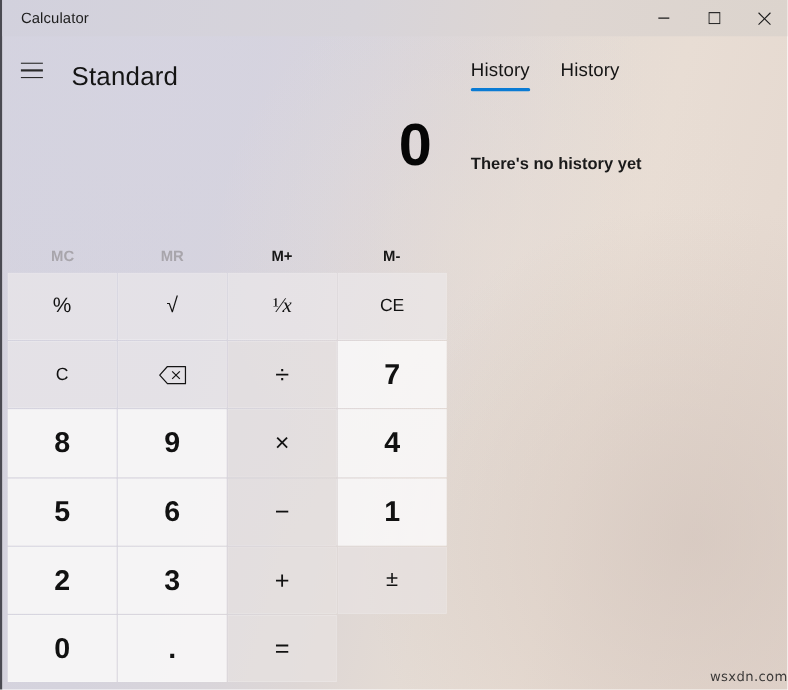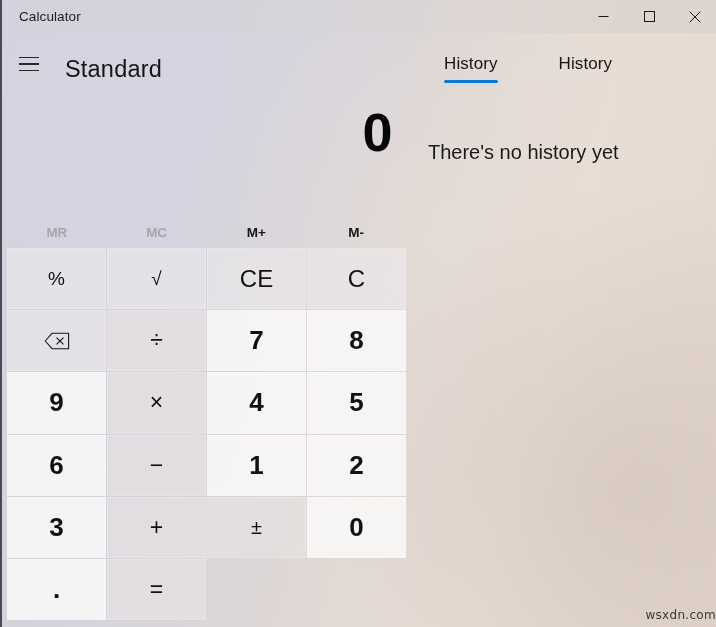--- a/index.html
+++ b/index.html
@@ -105,22 +105,21 @@
     top: 23px;
     font-size: 23.5px;
     color: #141414;
     letter-spacing: 0.2px;
   }
   .tabs {
     position: absolute;
     left: 426px;
     top: 21px;
     display: flex;
-    gap: 61px;
-    margin-left: 16px;
+    gap: 28px;
   }
   .tab {
     position: relative;
     font-size: 17px;
     color: #151515;
     padding-bottom: 9px;
     cursor: default;
     letter-spacing: 0.1px;
   }
   .tab .tab-underline {
@@ -159,22 +158,22 @@
     left: 404px;
     top: 93px;
     width: 312px;
     height: 534px;
     z-index: 2;
   }
   .history-empty {
     position: absolute;
     left: 22px;
     top: 48px;
-    font-size: 20px;
-    font-weight: normal;
+    font-size: 15px;
+    font-weight: bold;
     color: #1a1a1a;
   }
 
   
   .memrow {
     position: absolute;
     left: 5px;
     top: 218px;
     width: 399px;
     height: 28px;
@@ -237,21 +236,21 @@
     font-style: italic;
     font-family: "Liberation Serif", serif;
     font-size: 20px;
   }
   .key .sup sup { font-size: 12px; font-style: normal; }
   .key .frac {
     font-family: "Liberation Serif", serif;
     font-size: 19px;
   }
   .key .frac i { font-style: italic; }
-  .key.small-text { font-size: 24px; }
+  .key.small-text { font-size: 16px; }
   .key svg { display: block; }
 
   
   .watermark {
     position: absolute;
     right: 0;
     bottom: 5px;
     font-size: 12px;
     color: #3c3a39;
     font-family: "DejaVu Sans", sans-serif;
@@ -308,29 +307,32 @@
 
   <div class="display">
     <div class="display-value">0</div>
   </div>
 
   <div class="history-panel">
     <div class="history-empty">There's no history yet</div>
   </div>
 
   <div class="memrow">
+      <div class="mem-btn disabled">MC</div>
       <div class="mem-btn disabled">MR</div>
-      <div class="mem-btn disabled">MC</div>
       <div class="mem-btn">M+</div>
       <div class="mem-btn">M-</div>
     </div>
 
   <div class="keypad">
       <div class="key func">%</div>
       <div class="key func">√</div>
+      <div class="key func">
+        <span class="frac">¹⁄<i>x</i></span>
+      </div>
       <div class="key func small-text">CE</div>
       <div class="key func small-text">C</div>
       <div class="key func">
         <svg width="26" height="18" viewBox="0 0 26 18">
           <path d="M8.2 1.2 L24.6 1.2 L24.6 16.8 L8.2 16.8 L1.2 9 Z" fill="none" stroke="#141414" stroke-width="1.1" stroke-linejoin="round"></path>
           <line x1="12.5" y1="5.6" x2="19.5" y2="12.4" stroke="#141414" stroke-width="1.1"></line>
           <line x1="19.5" y1="5.6" x2="12.5" y2="12.4" stroke="#141414" stroke-width="1.1"></line>
         </svg>
       </div>
       <div class="key op">÷</div>

